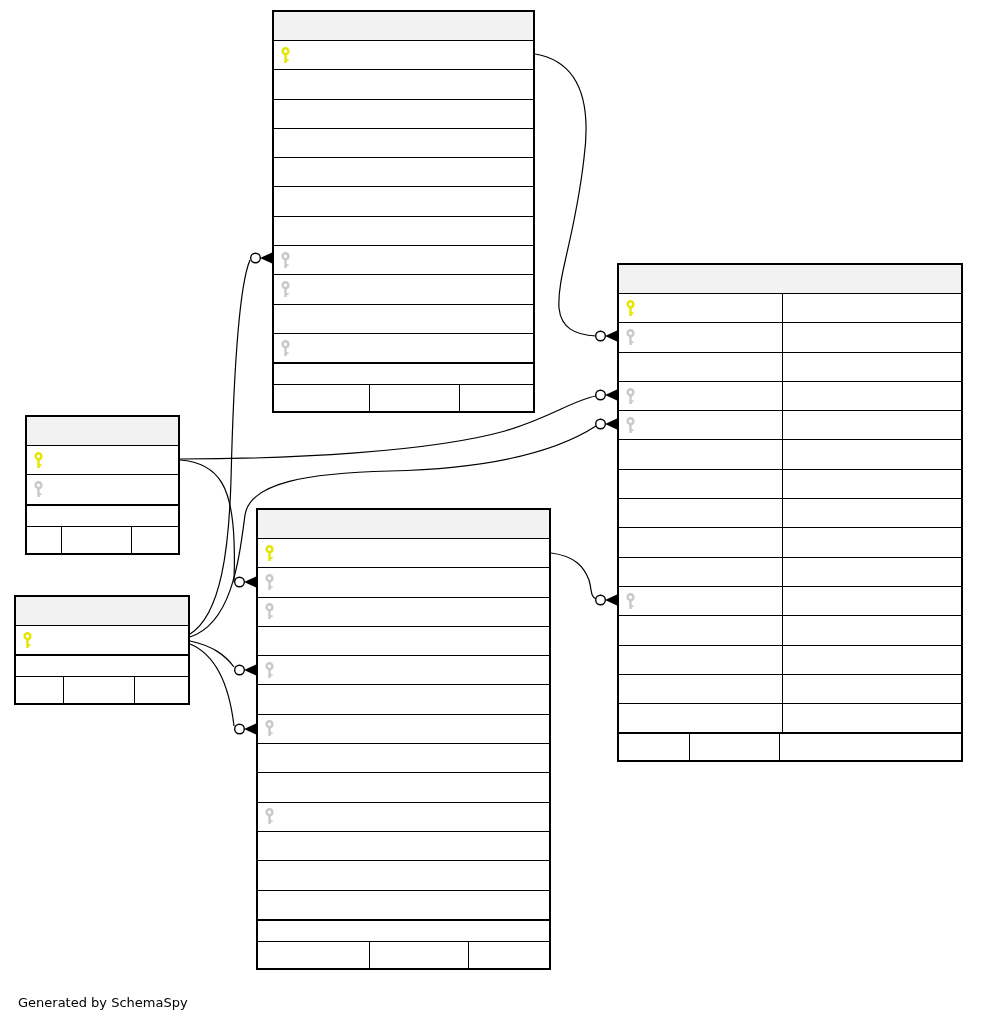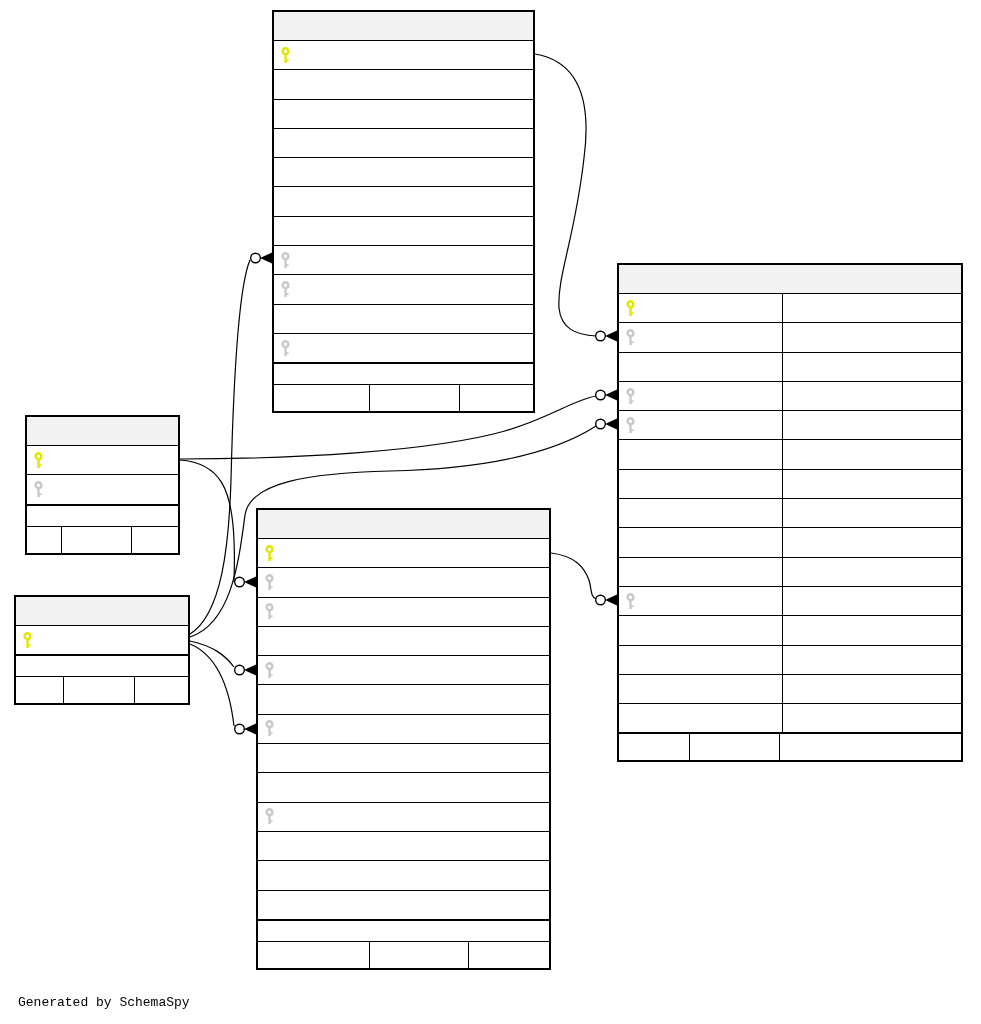--- a/index.html
+++ b/index.html
@@ -16,21 +16,21 @@
   .name-cell.grow{flex:1 1 auto;}
   .key-slot{width:23px;display:inline-flex;justify-content:center;align-items:center;flex:0 0 23px;}
   .col-name{white-space:nowrap;}
   .type-cell{flex:1 1 auto;height:100%;display:flex;align-items:center;border-left:1px solid #000;padding-left:5px;box-sizing:border-box;white-space:nowrap;}
   .ellipsis-row{height:21px;border-top:1px solid #000;display:flex;align-items:center;padding-left:6px;font-size:13px;box-sizing:border-box;}
   .tbl-footer{display:flex;border-top:1px solid #000;height:27px;box-sizing:border-box;font-size:13px;}
   .ftr-cell{display:flex;align-items:center;box-sizing:border-box;padding:0 4px;border-right:1px solid #000;overflow:hidden;white-space:nowrap;}
   .ftr-cell:last-child{border-right:none;flex:1 1 auto;}
   .ftr-left{justify-content:flex-start;}
   .ftr-right{justify-content:flex-end;}
-  .note{position:absolute;left:18px;top:995px;font-size:13px;z-index:1;font-family:Liberation Mono, monospace;}
+  .note{position:absolute;left:18px;top:995px;font-size:13px;z-index:1;}
   .key-icon{display:block;}
 </style>
 </head>
 <body>
 
 <div id="canvas">
   <svg class="edges" width="981" height="1024">
       <g>
         <path d="M535,54 C582,62 591,105 584,158 C575,238 557,276 559,308 C561,328 575,335 596,336" fill="none" stroke="#000000" stroke-width="1.2"></path>
         <polygon points="617,330.5 617,341.5 605,336" fill="#000000"></polygon>

